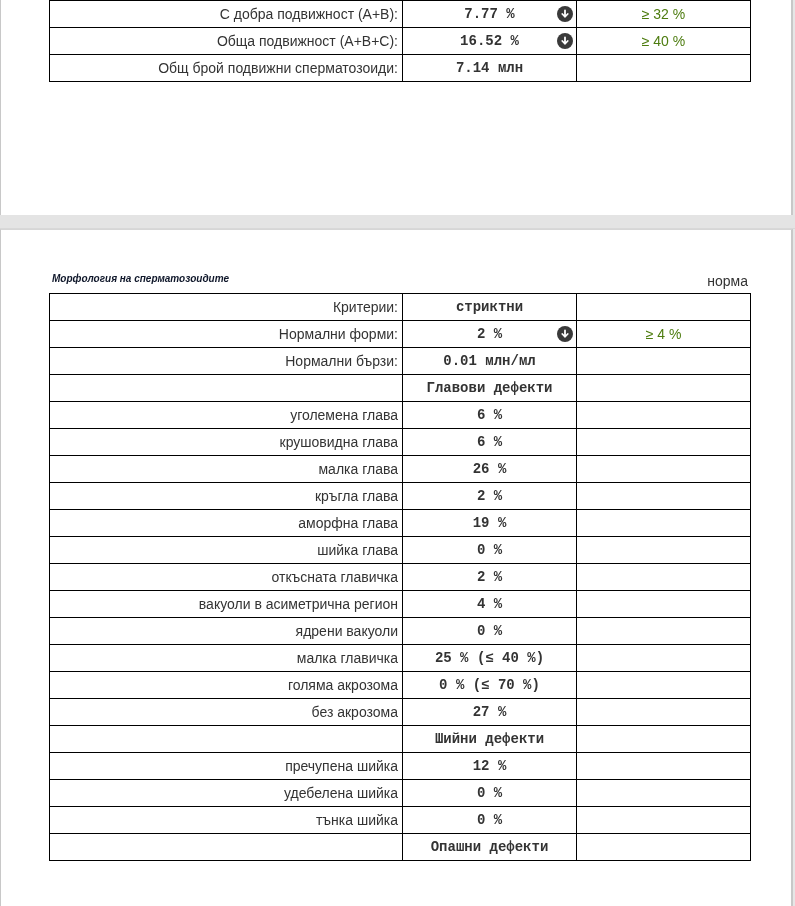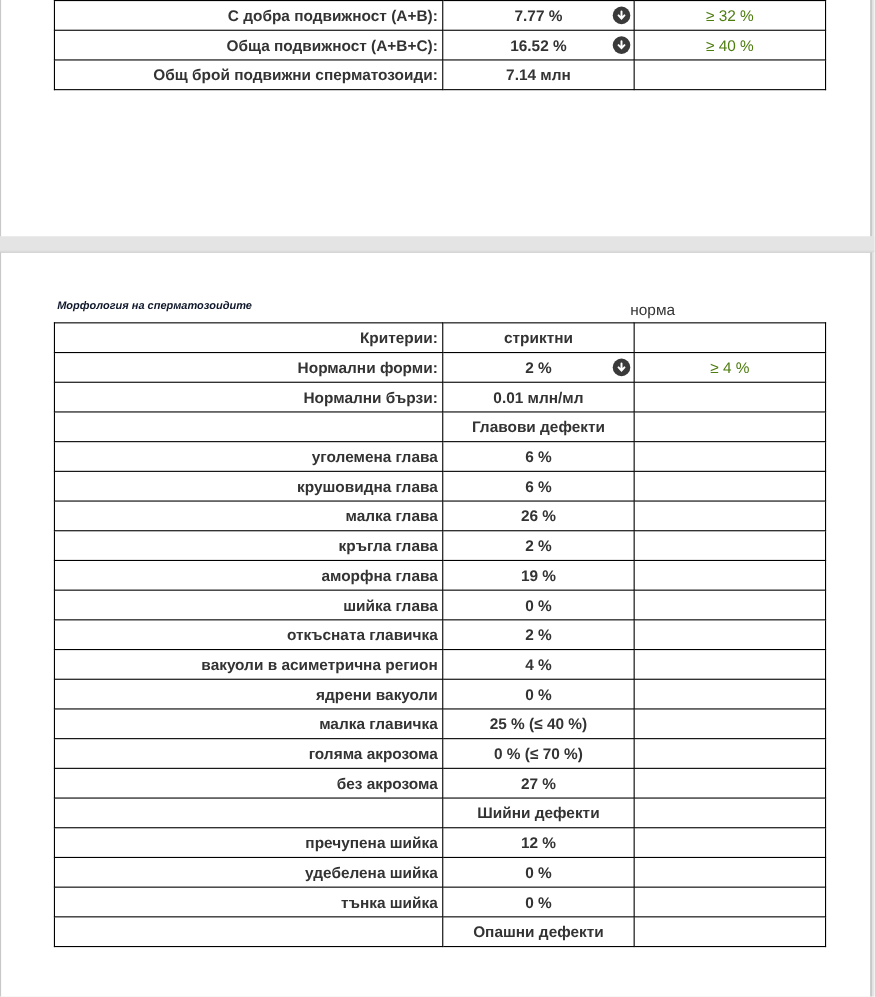--- a/index.html
+++ b/index.html
@@ -6,30 +6,30 @@
   body { width:795px; height:906px; overflow:hidden; background:#e6e6e6; position:relative;
          font-family:"Liberation Sans", sans-serif; color:#222; }
   .page { position:absolute; left:0; width:793px; background:#fff;
           border-left:1px solid #c8c8c8; border-right:2px solid #c8c8c8; box-sizing:border-box; }
   #page1 { top:-10px; height:225px; }
   #page2 { top:229px; height:700px; border-top:1px solid #d6d6d6; }
   .band { position:absolute; left:0; top:215px; width:795px; height:14px; background:#e4e4e4;
           border-bottom:1px solid #d8d8d8; box-sizing:border-box; }
   table.rep { position:absolute; left:48px; border-collapse:collapse; table-layout:fixed; width:700px; }
   table.rep td { border:1px solid #000; height:26px; padding:0; font-size:14px; vertical-align:middle; }
-  td.lab { width:348px; text-align:right; padding-right:4px !important; color:#333;font-weight:bold; }
-  td.val { width:173px; text-align:center; font-weight:bold; position:relative; color:#333; }
+  td.lab { width:348px; text-align:right; padding-right:4px !important; color:#333; }
+  td.val { width:173px; text-align:center; font-weight:bold; position:relative; color:#333;font-family:Liberation Mono, monospace; }
   td.norm { width:173px; text-align:center; color:#4d7c0f; }
   .arrow { position:absolute; right:3px; top:50%; transform:translateY(-50%); width:16px; height:16px; border-radius:50%;
            background:#3a3a3a; display:flex; align-items:center; justify-content:center; }
   .arrow svg { display:block; }
   #t1 { top:-17px; }
   #t2 { top:63px; }
   .sec-title { position:absolute; left:51px; top:43px; font-size:10px; font-weight:bold; font-style:italic; color:#0f172a; }
-  .norm-head { position:absolute; left:572px; width:175px; top:43px; text-align:left; font-size:14px; color:#333; }
+  .norm-head { position:absolute; left:572px; width:175px; top:43px; text-align:right; font-size:14px; color:#333; }
 </style>
 </head>
 <body>
 
 <div class="page" id="page1">
   <table class="rep" id="t1">
       <tbody id="t1body">
   <tr>
     <td class="lab"></td>
     <td class="val"><span class="vtxt"></span></td>

